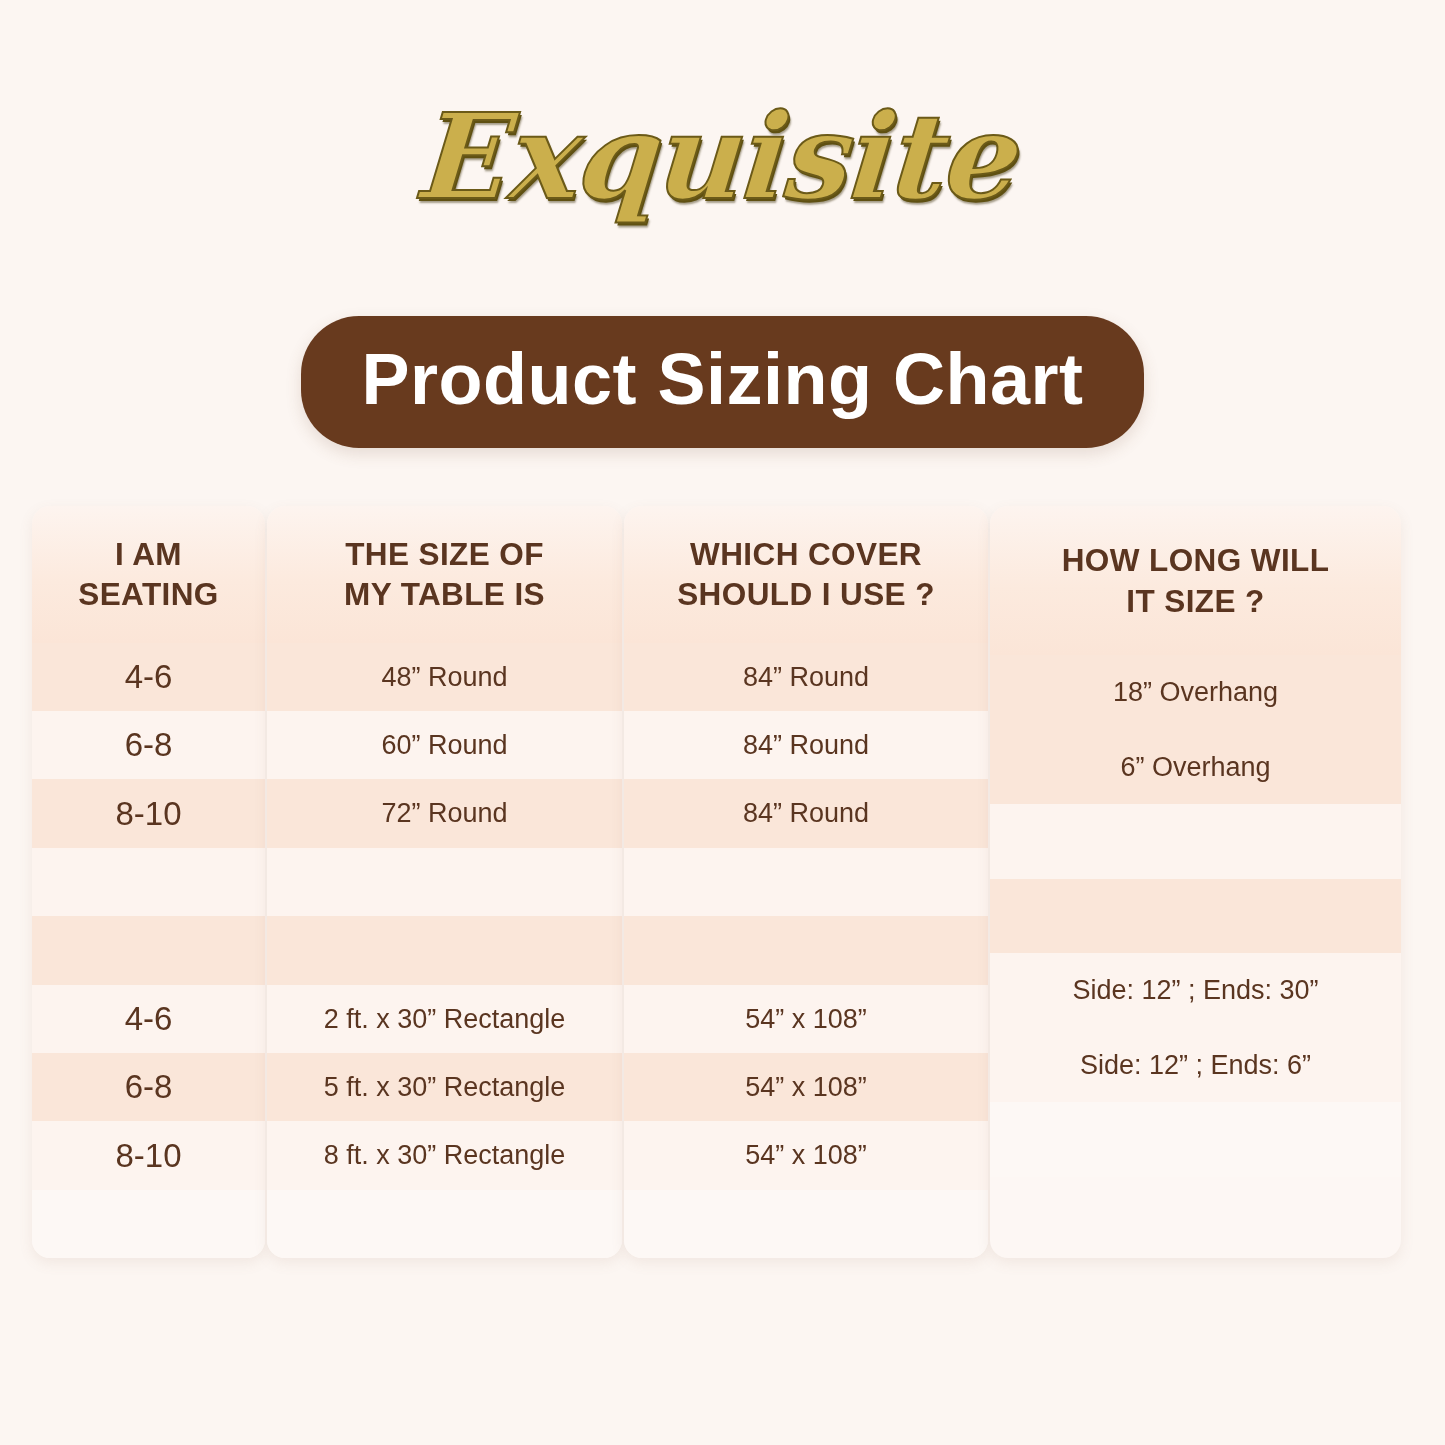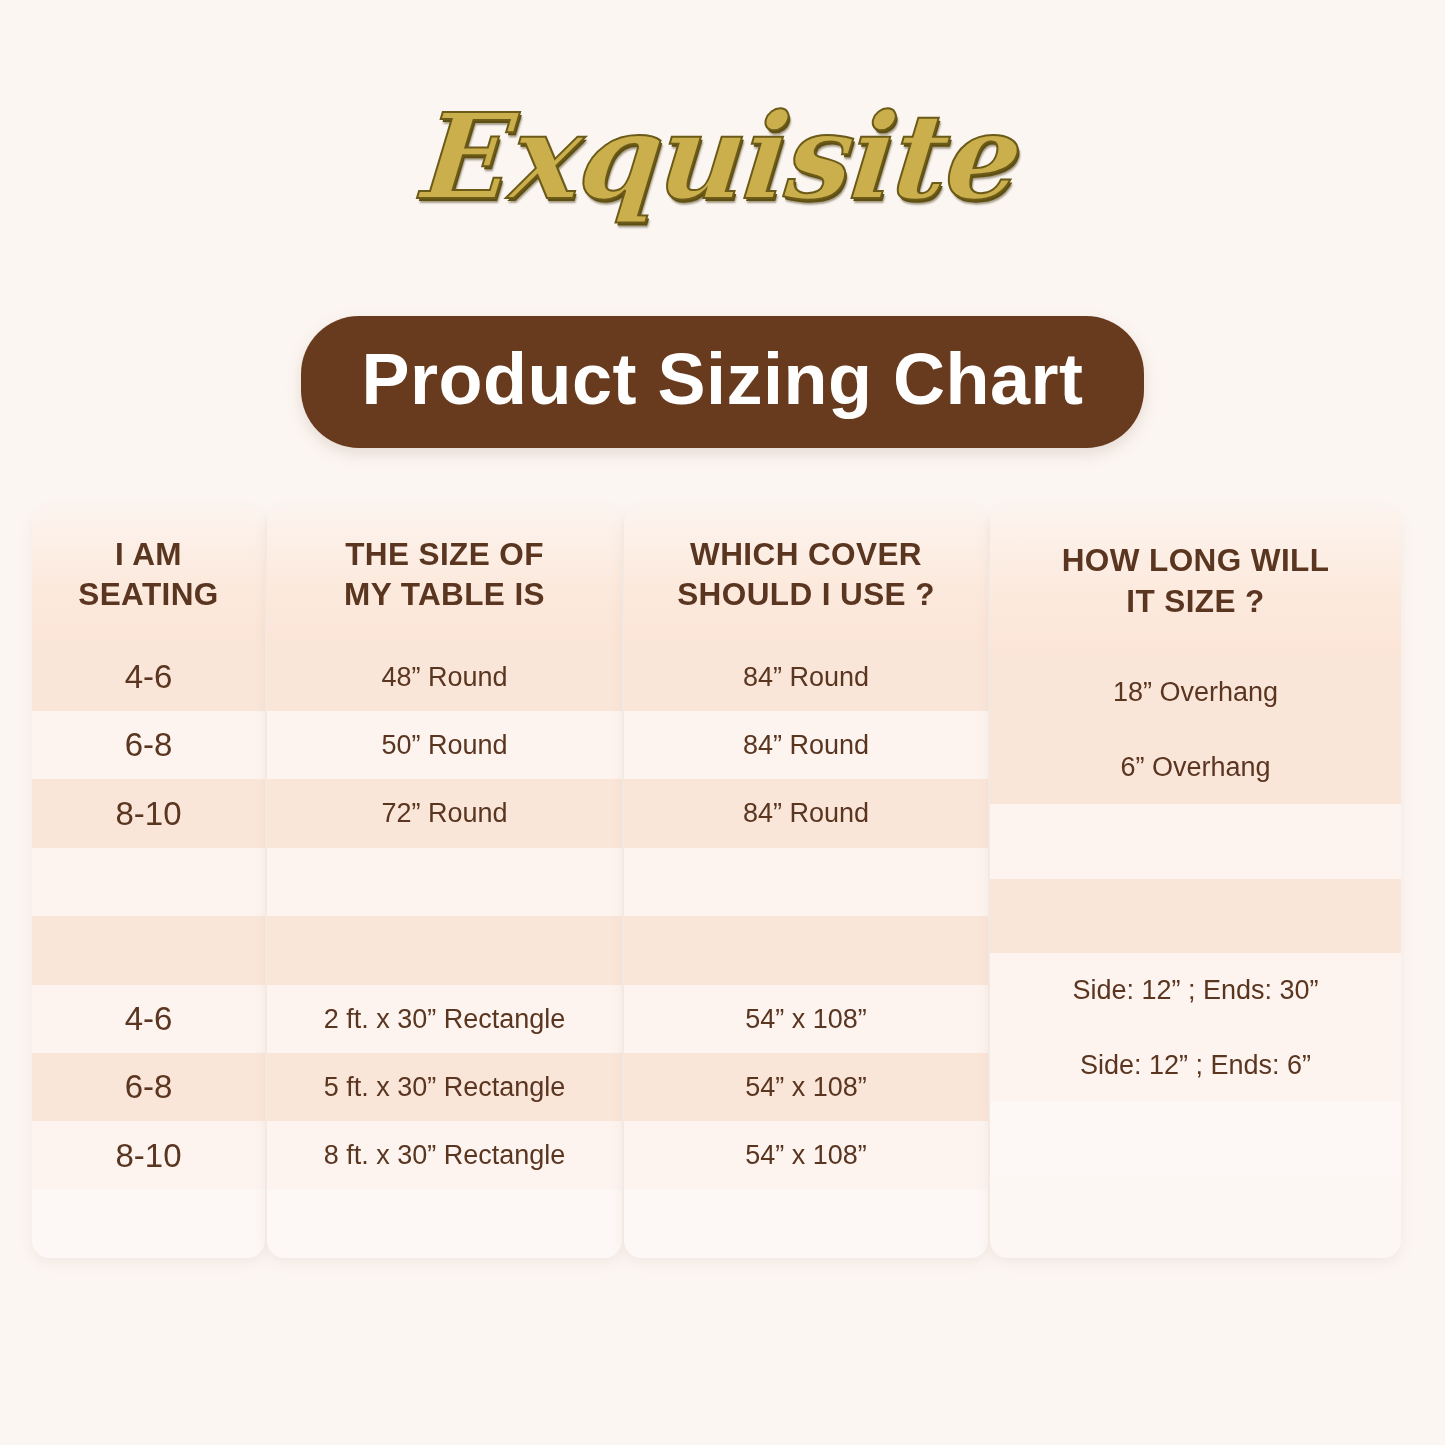--- a/index.html
+++ b/index.html
@@ -141,21 +141,21 @@
     <div class="cell data stripe-a">6-8</div>
     <div class="cell data stripe-b">8-10</div>
     <div class="cell data tail"></div>
   </div>
 
   <div class="col col-2">
     <div class="cell head">
       <span><span>THE SIZE OF</span><br><span>MY TABLE IS</span></span>
     </div>
     <div class="cell data stripe-a">48” Round</div>
-    <div class="cell data stripe-b">50” Round</div>
+    <div class="cell data stripe-b">60” Round</div>
     <div class="cell data stripe-a">72” Round</div>
     <div class="cell data stripe-b"></div>
     <div class="cell data stripe-a"></div>
     <div class="cell data stripe-b">2 ft. x 30” Rectangle</div>
     <div class="cell data stripe-a">5 ft. x 30” Rectangle</div>
     <div class="cell data stripe-b">8 ft. x 30” Rectangle</div>
     <div class="cell data tail"></div>
   </div>
 
   <div class="col col-3">

